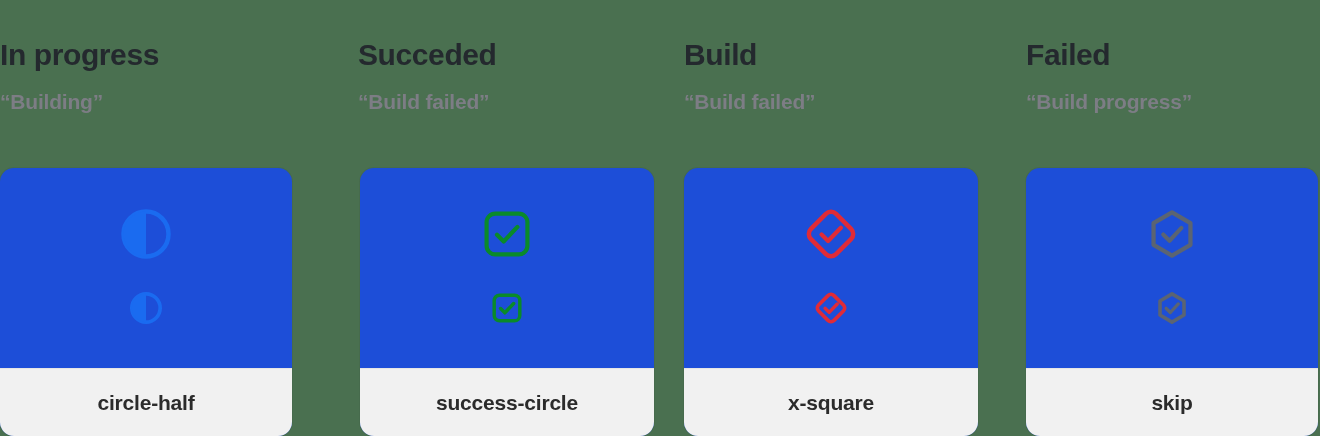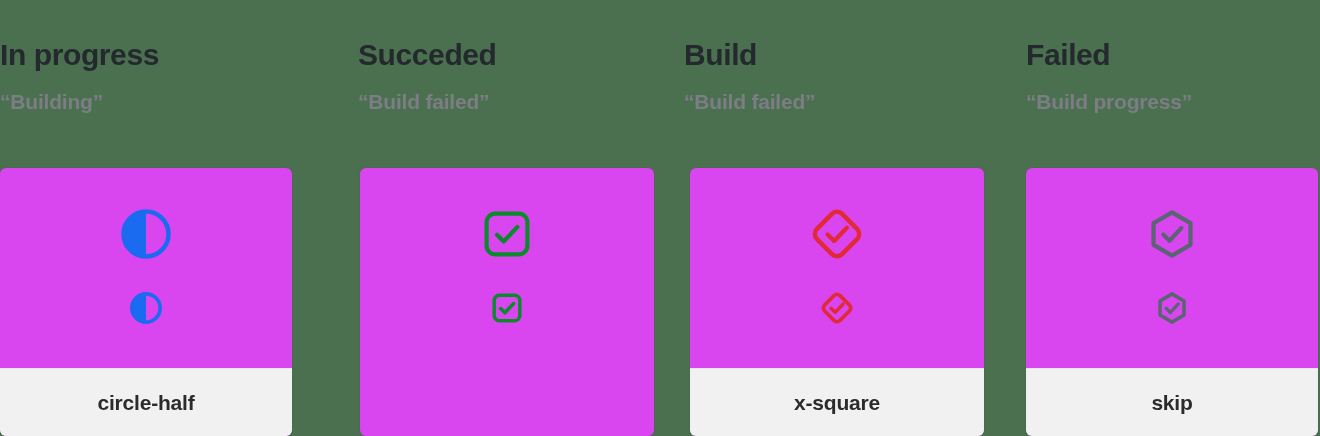--- a/index.html
+++ b/index.html
@@ -57,31 +57,31 @@
     white-space: nowrap;
     line-height: 28px;
   }
 
   .card {
     position: absolute;
     top: 168px;
     left: 0;
     width: 292px;
     height: 268px;
-    background: #d946ef;
-    border-radius: 6px;
+    background: #1d4ed8;
+    border-radius: 14px;
     box-shadow: 0 0 0 1px rgba(27,31,35,0.06);
     overflow: hidden;
     box-sizing: border-box;
     text-decoration: underline;
   }
   
   .col-0 .card { left: 0px; width: 292px; }
   .col-1 .card { left: 2px; width: 294px; }
-  .col-2 .card { left: 6px; width: 294px; }
+  .col-2 .card { left: 0; width: 294px; }
   .col-3 .card { left: 0px; width: 292px; }
 
   .card-body {
     position: relative;
     height: 200px;
     width: 100%;
   }
   .icon-slot {
     position: absolute;
     left: 0;
@@ -168,20 +168,23 @@
         </div>
         <div class="icon-slot small">
           <span>
             <svg width="32" height="32" viewBox="0 0 24 24">
               <rect x="2.4" y="2.4" width="19.2" height="19.2" rx="4" ry="4" fill="none" stroke="#0a8a2a" stroke-width="2.6"></rect>
               <path d="M7.2 12.4 L10.4 15.6 L17 8.6" fill="none" stroke="#0a8a2a" stroke-width="2.6" stroke-linecap="round" stroke-linejoin="round"></path>
             </svg>
           </span>
         </div>
       </div>
+      <div class="card-footer">
+        <span class="footer-label">success-circle</span>
+      </div>
     </div>
   </div>
 
   <div class="column col-2">
     <div class="col-head">
       <div class="head-title">Build</div>
       <div class="head-sub">“Build failed”</div>
     </div>
     <div class="card">
       <div class="card-body">

